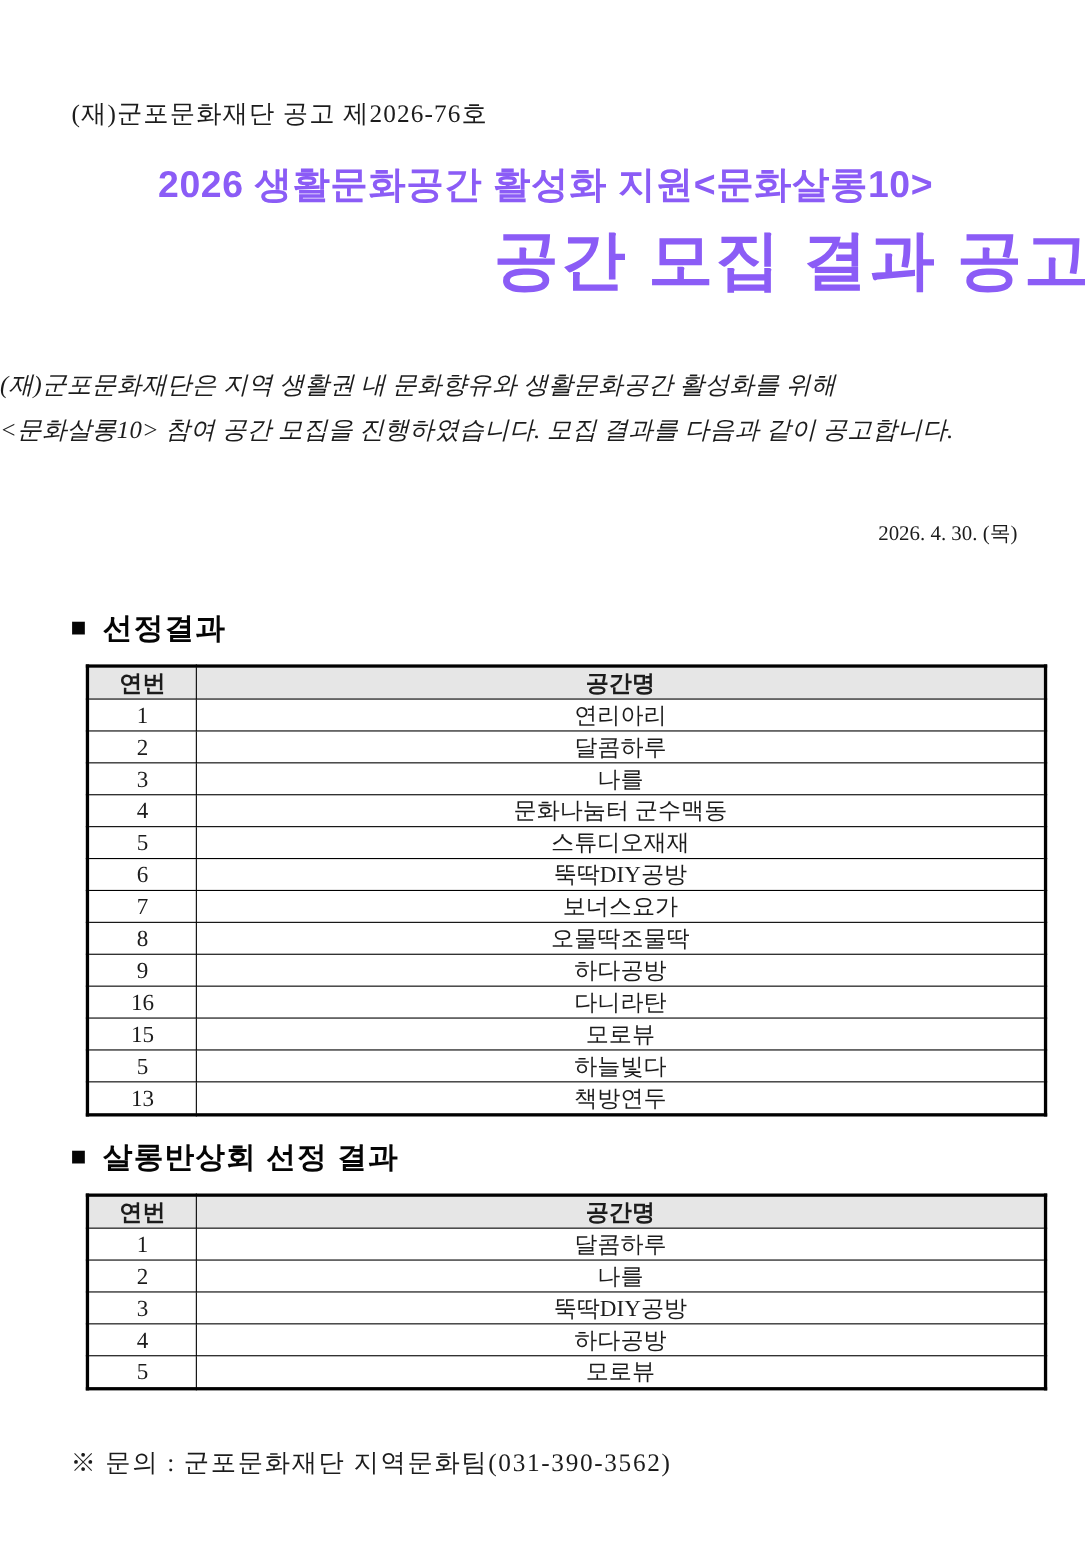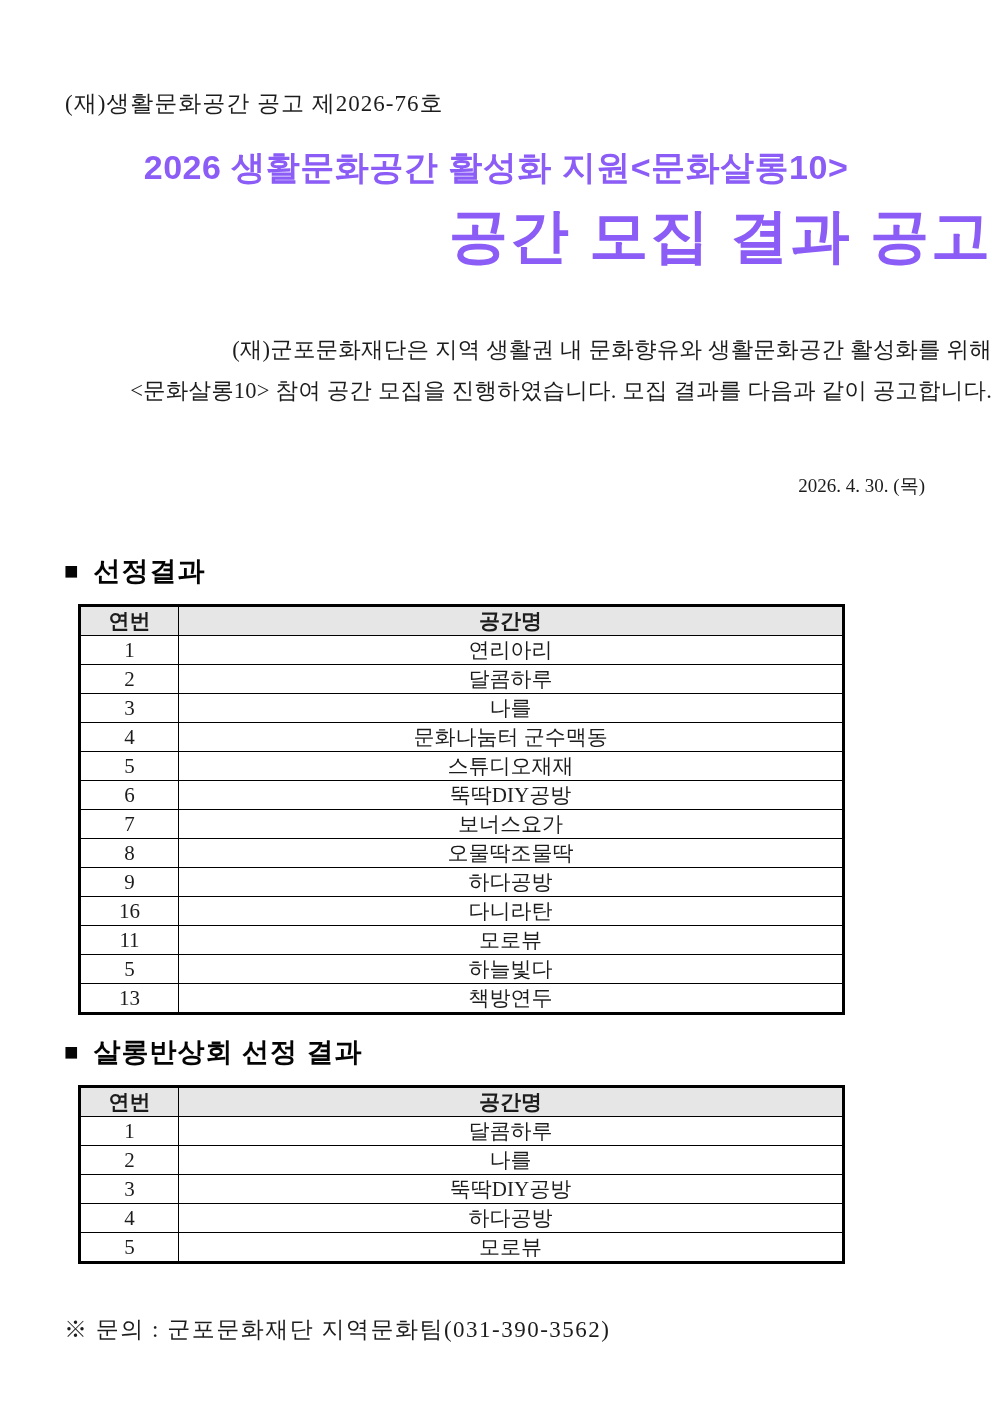--- a/index.html
+++ b/index.html
@@ -23,24 +23,25 @@
     margin-top:26px;
     text-align:center;
     font-family:"Liberation Sans","DejaVu Sans",sans-serif;
     font-weight:900;
     color:#8b5cf6;
   }
   .title-line1{font-size:34px; letter-spacing:0.5px;}
   .title-line2{font-size:59px; margin-top:6px; letter-spacing:2px;text-align:right;}
   .body-par{
     margin-top:52px;
-    text-align:right;
+    text-align:left;
     font-size:22.5px;
     line-height:41px;
     letter-spacing:0.2px;
+    font-style:italic;
   }
   .date-block{
     margin-top:56px;
     text-align:right;
     padding-right:67px;
     font-size:19px;
     line-height:38px;
   }
   .section-heading{
     margin:48px 0 0 64px;
@@ -51,21 +52,21 @@
     letter-spacing:1px;
     display:flex;
     align-items:center;
     gap:14px;
   }
   .section-heading .bullet{font-size:24px; line-height:1;}
   .section-heading.second{margin-top:19px;}
   .tbl-wrap{margin:15px 0 0 78px;}
   table.sel{
     border-collapse:collapse;
-    width:767px;
+    width:874px;
     table-layout:fixed;
     border:3px solid #000;
   }
   table.sel th, table.sel td{
     border:1px solid #000;
     height:28px;
     text-align:center;
     vertical-align:middle;
     font-size:21px;
     padding:0 4px;
@@ -81,21 +82,21 @@
     margin:50px 0 0 64px;
     font-size:23px;
     letter-spacing:1.5px;
   }
 </style>
 </head>
 <body>
 
 <div class="page">
 
-  <div class="doc-number">(재)생활문화공간 공고 제2026-76호</div>
+  <div class="doc-number">(재)군포문화재단 공고 제2026-76호</div>
 
   <div class="title-block">
     <div class="title-line1">2026 생활문화공간 활성화 지원&lt;문화살롱10&gt;</div>
     <div class="title-line2">공간 모집 결과 공고</div>
   </div>
 
   <div class="body-par">
     <div>(재)군포문화재단은 지역 생활권 내 문화향유와 생활문화공간 활성화를 위해</div>
     <div>&lt;문화살롱10&gt; 참여 공간 모집을 진행하였습니다. 모집 결과를 다음과 같이 공고합니다.</div>
   </div>
@@ -156,21 +157,21 @@
           </tr>
           <tr>
             <td>9</td>
             <td>하다공방</td>
           </tr>
           <tr>
             <td>16</td>
             <td>다니라탄</td>
           </tr>
           <tr>
-            <td>11</td>
+            <td>15</td>
             <td>모로뷰</td>
           </tr>
           <tr>
             <td>5</td>
             <td>하늘빛다</td>
           </tr>
           <tr>
             <td>13</td>
             <td>책방연두</td>
           </tr>

